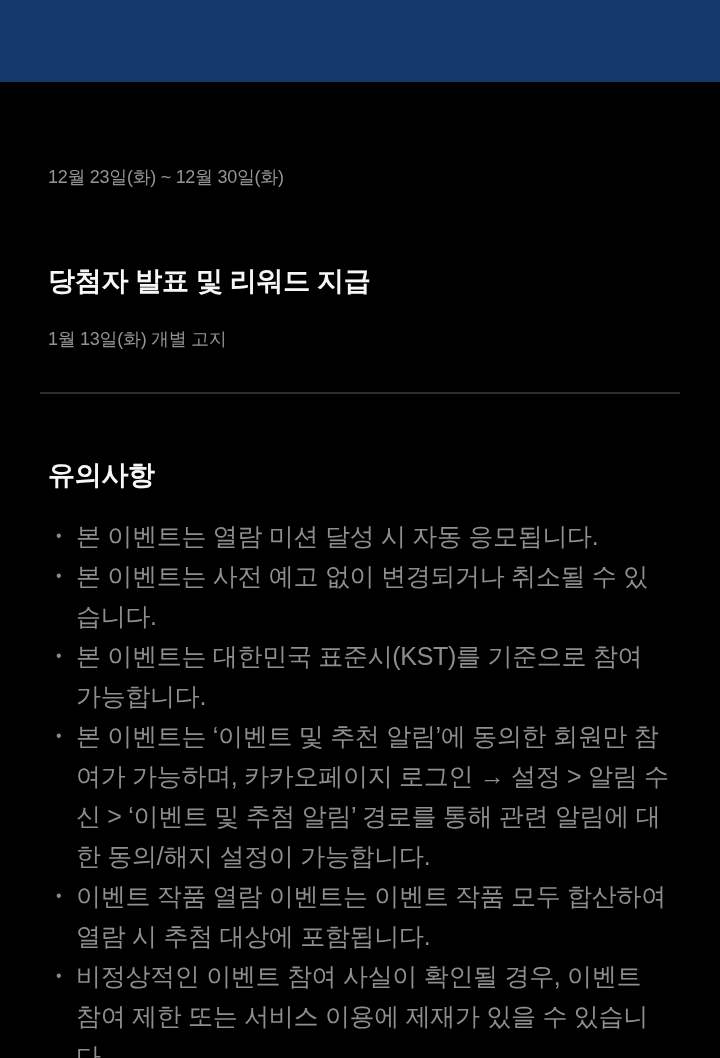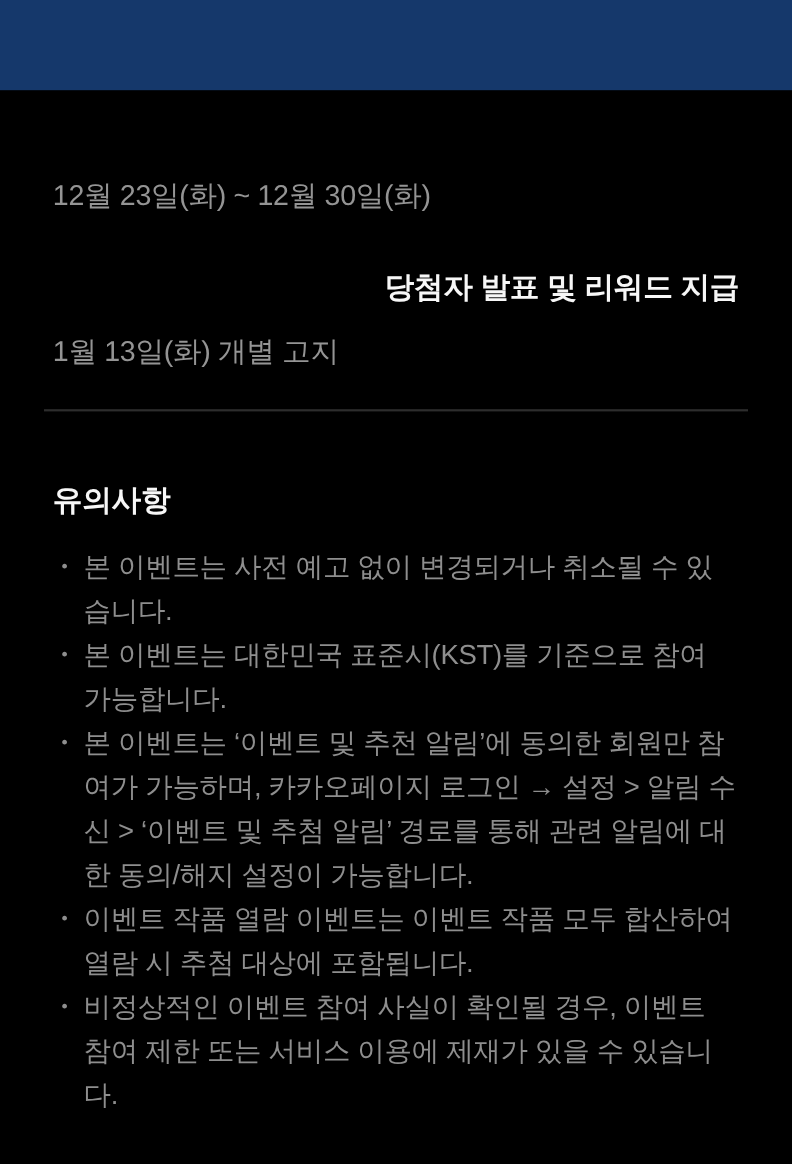--- a/index.html
+++ b/index.html
@@ -24,27 +24,27 @@
   .section-title {
     margin: 0;
     font-size: 27px;
     line-height: 34px;
     font-weight: 700;
     color: #f7f7f7;
     letter-spacing: -0.3px;
   }
   .section-sub {
     margin: 26px 0 0 0;
-    font-size: 26px;
+    font-size: 18px;
     line-height: 30px;
     font-weight: 400;
     color: #949494;
     letter-spacing: -0.3px;
   }
-  .mt-large { margin-top: 52px; text-align: right; }
+  .mt-large { margin-top: 72px; }
   .divider {
     border: none;
     height: 2px;
     width: 640px;
     background: #2d2d2d;
     margin: 38px 0 0 -8px;
   }
   .notes-title { margin-top: 64px; }
   .notes-list {
     list-style: none;
@@ -79,20 +79,21 @@
   <p class="section-sub">12월 23일(화) ~ 12월 30일(화)</p>
 
   <h2 class="section-title mt-large">당첨자 발표 및 리워드 지급</h2>
   <p class="section-sub">1월 13일(화) 개별 고지</p>
 
   <hr class="divider">
 
   <h2 class="section-title notes-title">유의사항</h2>
 
   <ul class="notes-list">
+    <li>본 이벤트는 열람 미션 달성 시 자동 응모됩니다.</li>
     <li>본 이벤트는 사전 예고 없이 변경되거나 취소될 수 있습니다.</li>
     <li>본 이벤트는 대한민국 표준시(KST)를 기준으로 참여 가능합니다.</li>
     <li>본 이벤트는 ‘이벤트 및 추천 알림’에 동의한 회원만 참여가 가능하며, 카카오페이지 로그인 → 설정 &gt; 알림 수신 &gt; ‘이벤트 및 추첨 알림’ 경로를 통해 관련 알림에 대한 동의/해지 설정이 가능합니다.</li>
     <li>이벤트 작품 열람 이벤트는 이벤트 작품 모두 합산하여 열람 시 추첨 대상에 포함됩니다.</li>
     <li>비정상적인 이벤트 참여 사실이 확인될 경우, 이벤트 참여 제한 또는 서비스 이용에 제재가 있을 수 있습니다.</li>
   </ul>
 
 </main>
 
 </body></html>

